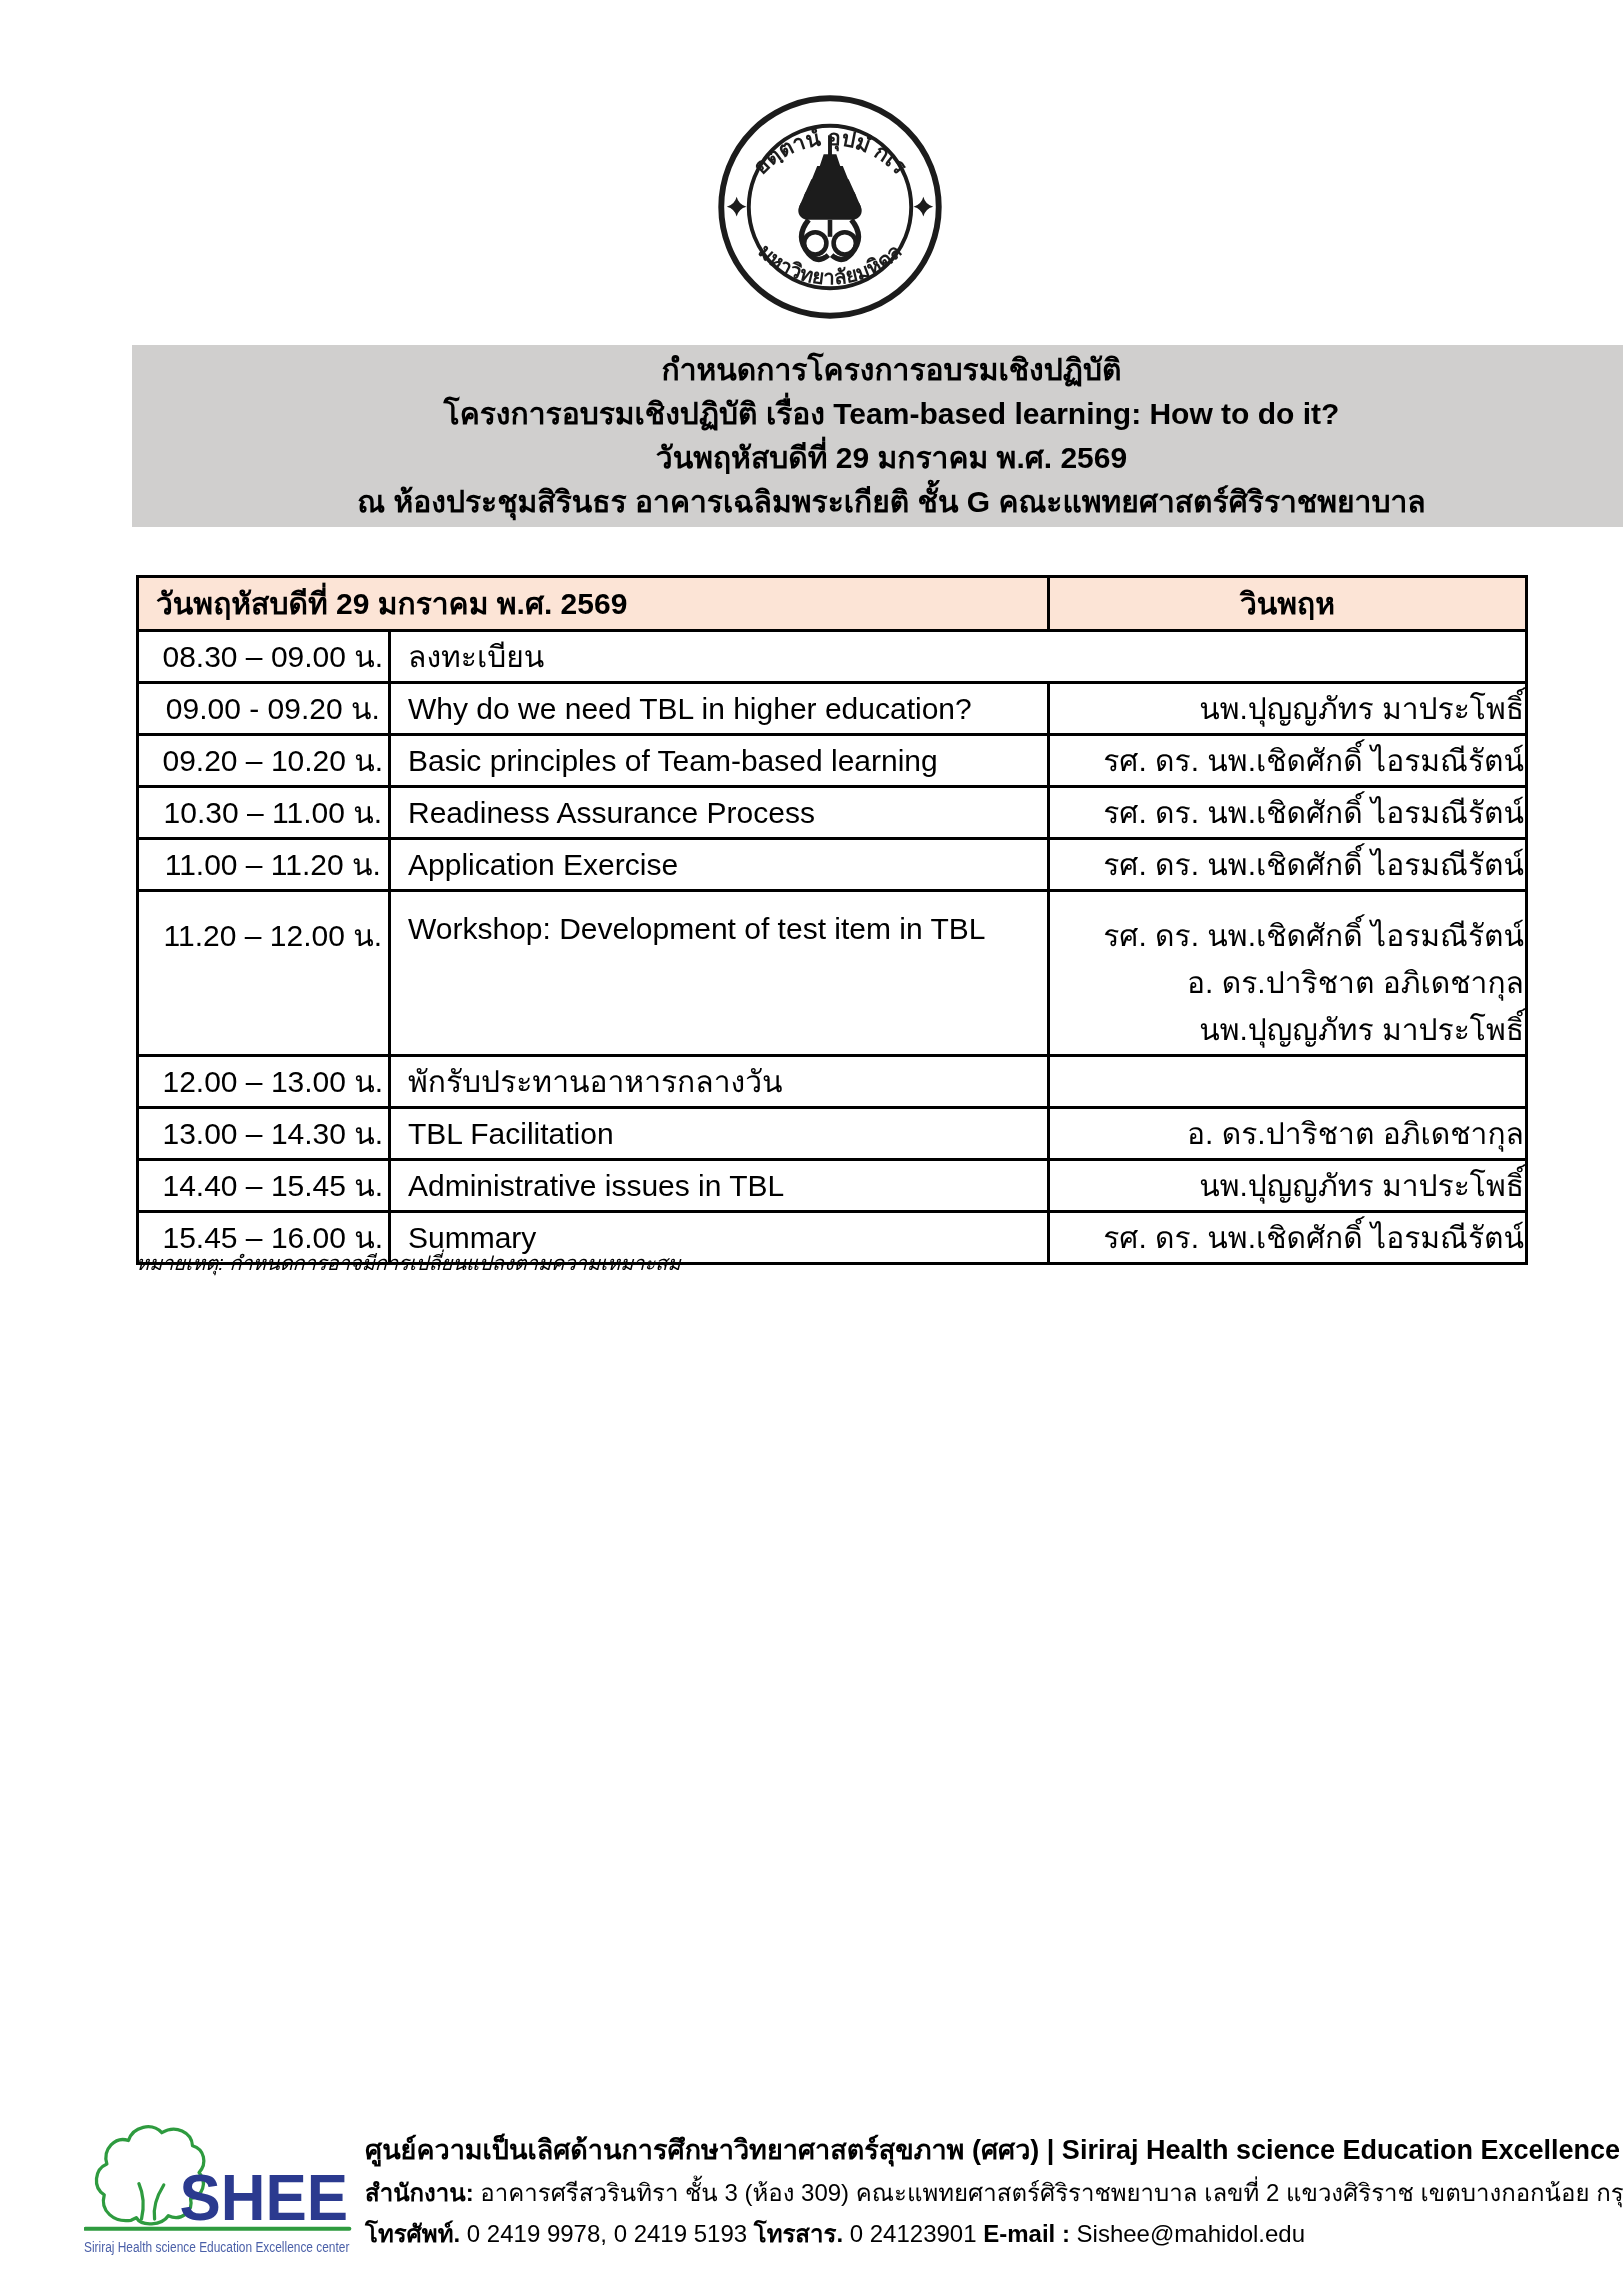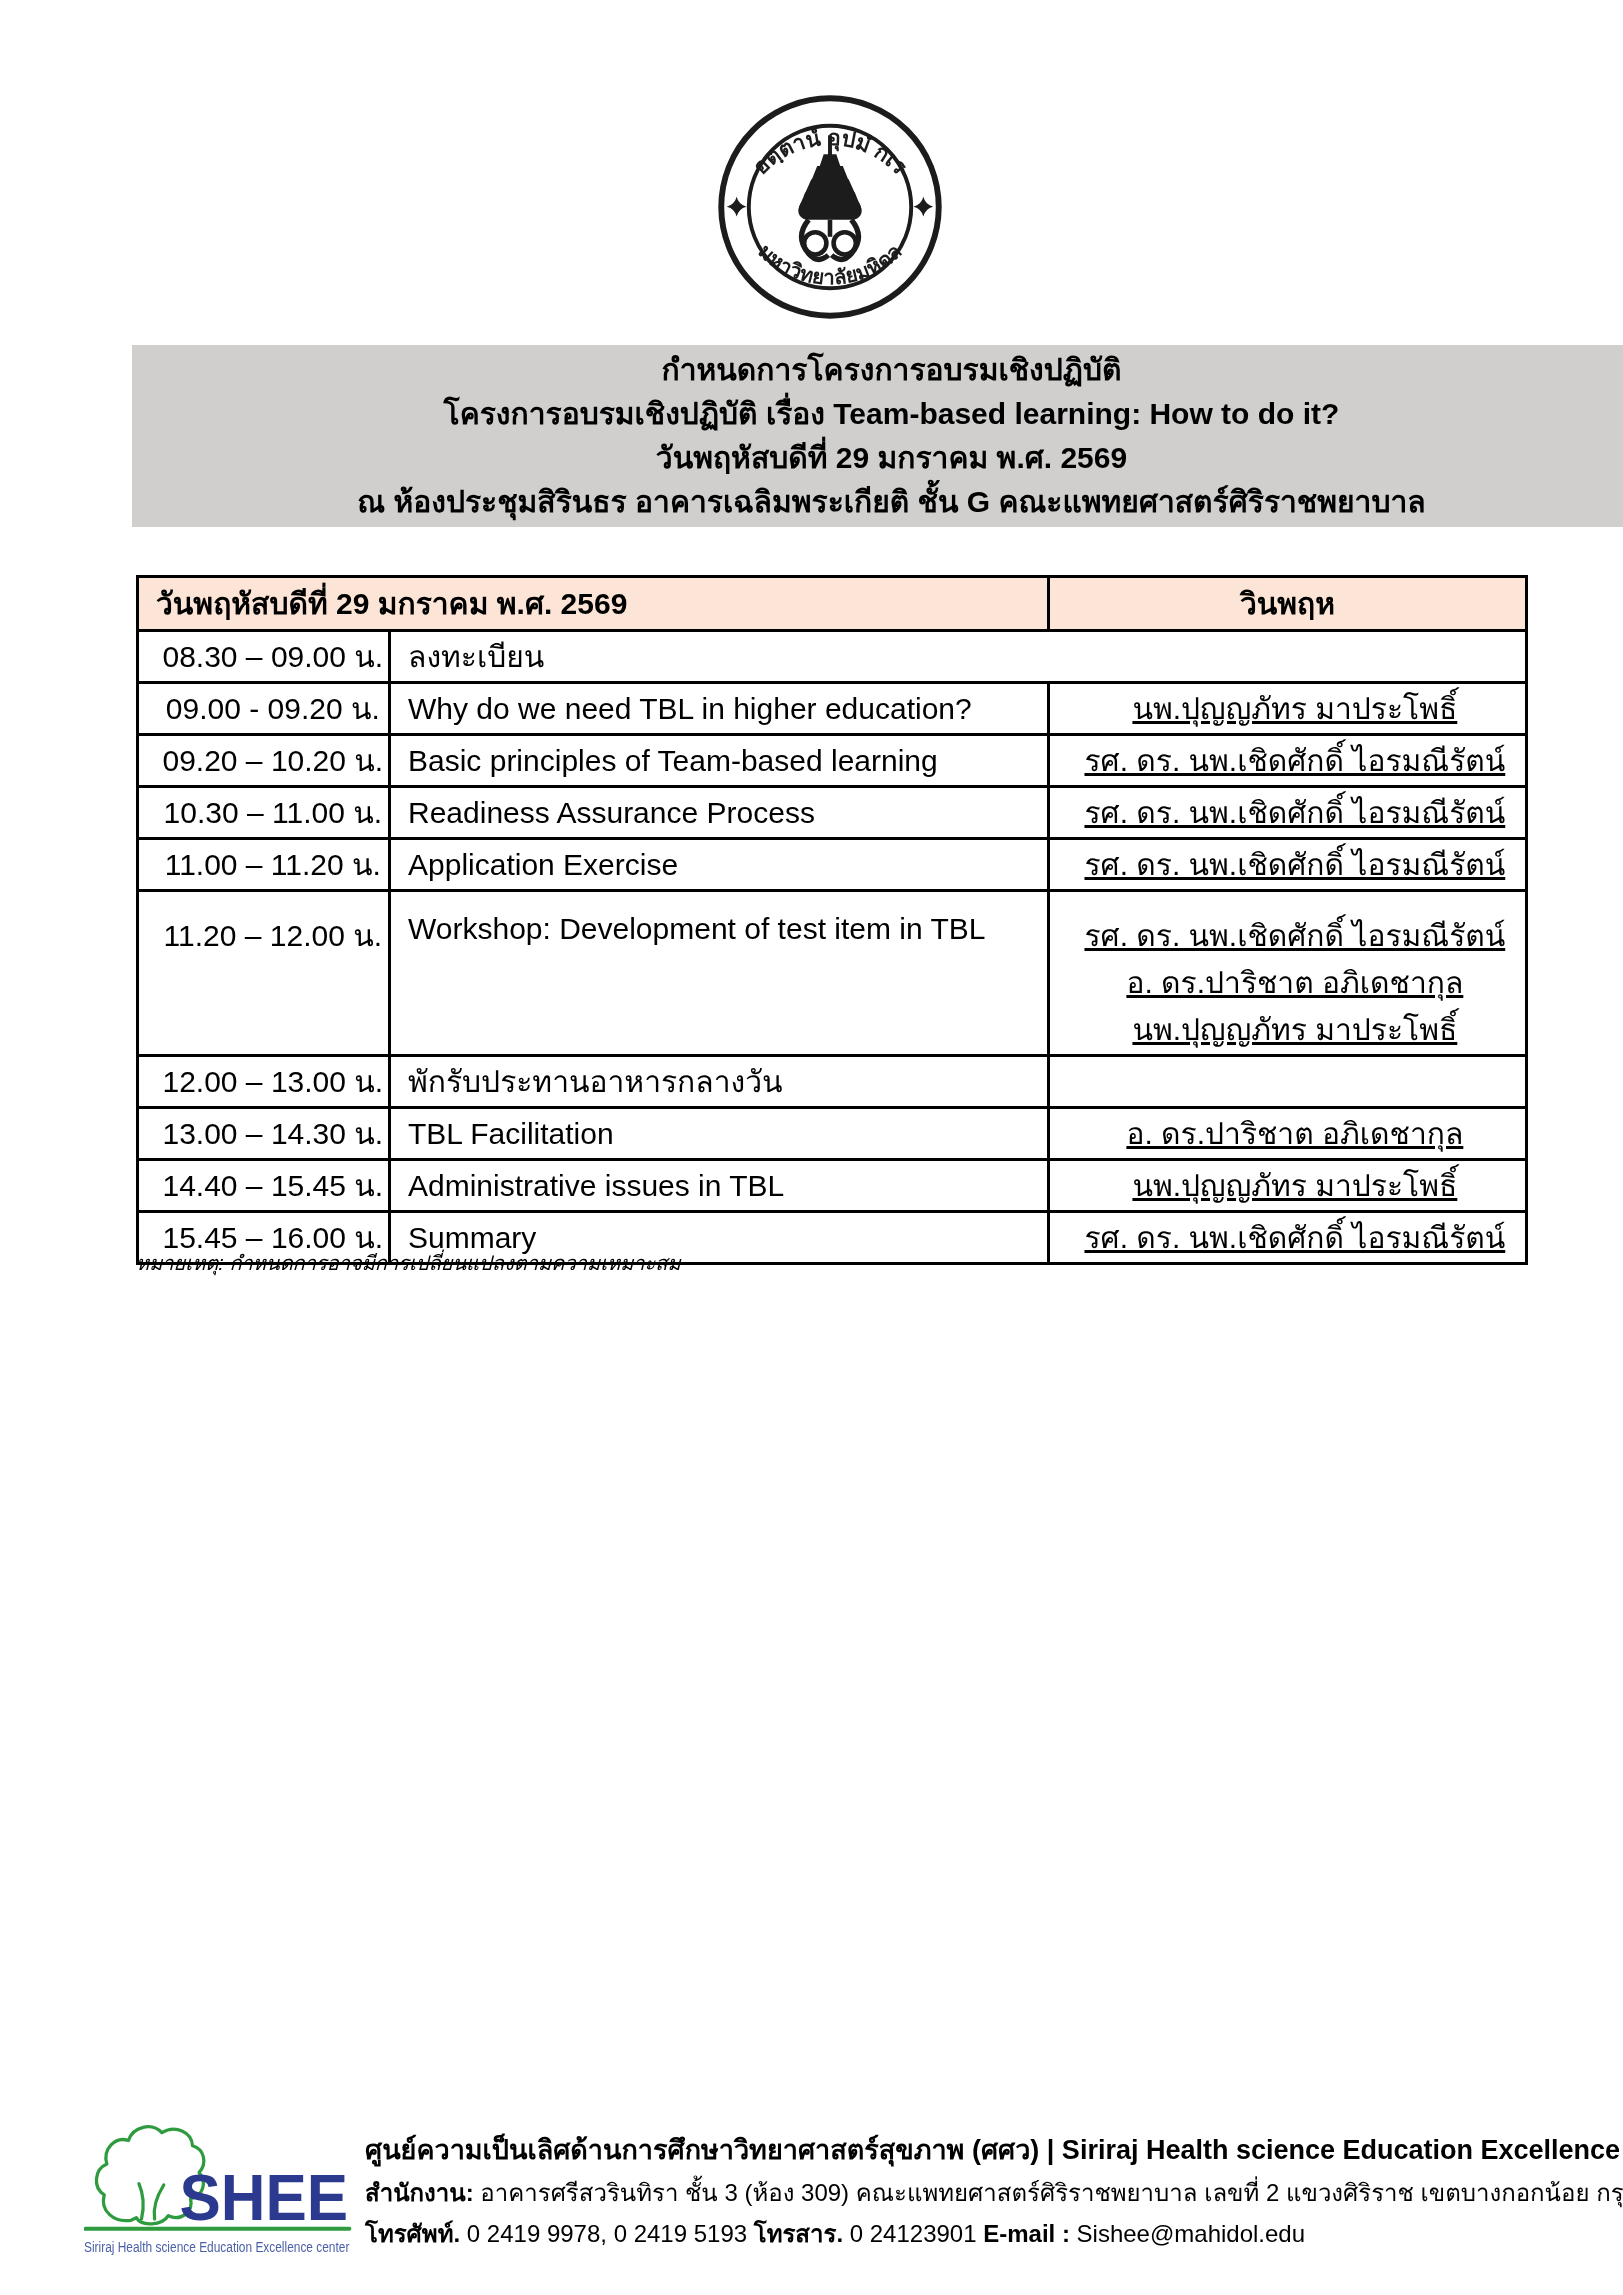--- a/index.html
+++ b/index.html
@@ -28,21 +28,21 @@
     border:3.3px solid #000;vertical-align:middle;box-sizing:border-box;
     overflow:hidden;white-space:nowrap;
   }
   table.schedule thead th{
     background:#fce4d6;height:54px;font-weight:bold;font-size:30px;
   }
   th.date-h{text-align:left;padding-left:17px;}
   th.speaker-h{text-align:center;}
   td.time{padding-left:19.6px;text-align:center;}
   td.topic{padding-left:17px;text-align:left;margin-top:32px;}
-  td.speaker{padding-left:15.7px;text-align:center;text-decoration:underline;}
+  td.speaker{padding-left:15.7px;text-align:right;}
   tr.rrow{height:51px;}
   tr.workshop{height:145px;}
   tr.workshop td{vertical-align:top;padding-top:20px;}
   tr.workshop .sline{line-height:47px;}
   
   .note{
     position:absolute;left:136px;top:1247px;font-size:20px;font-style:italic;
   }
   
   .footer{

